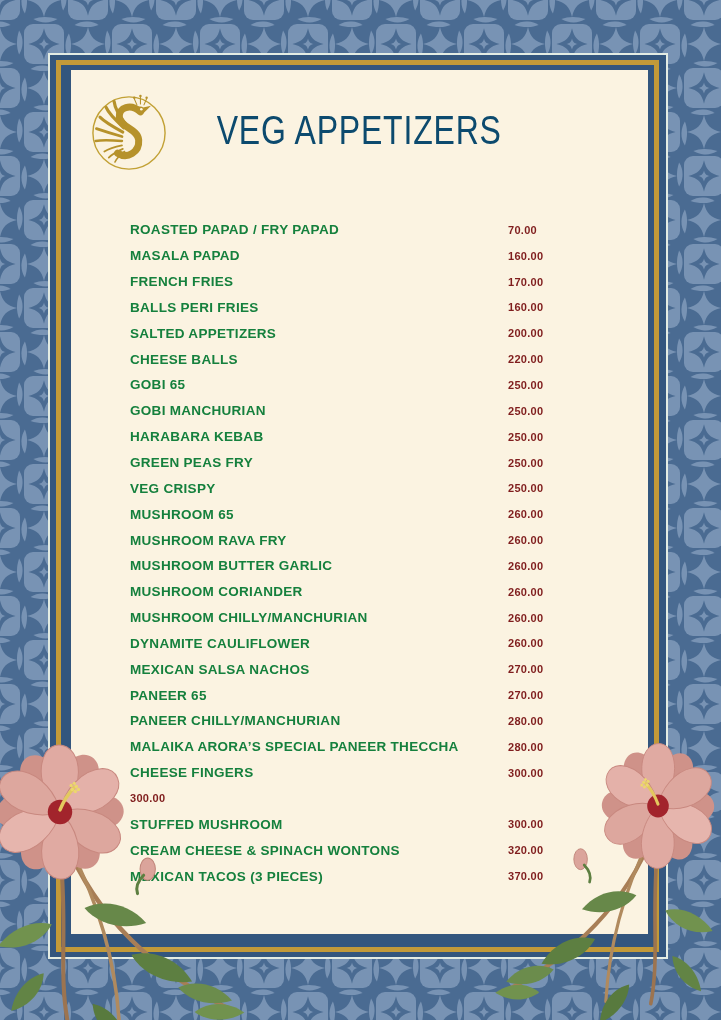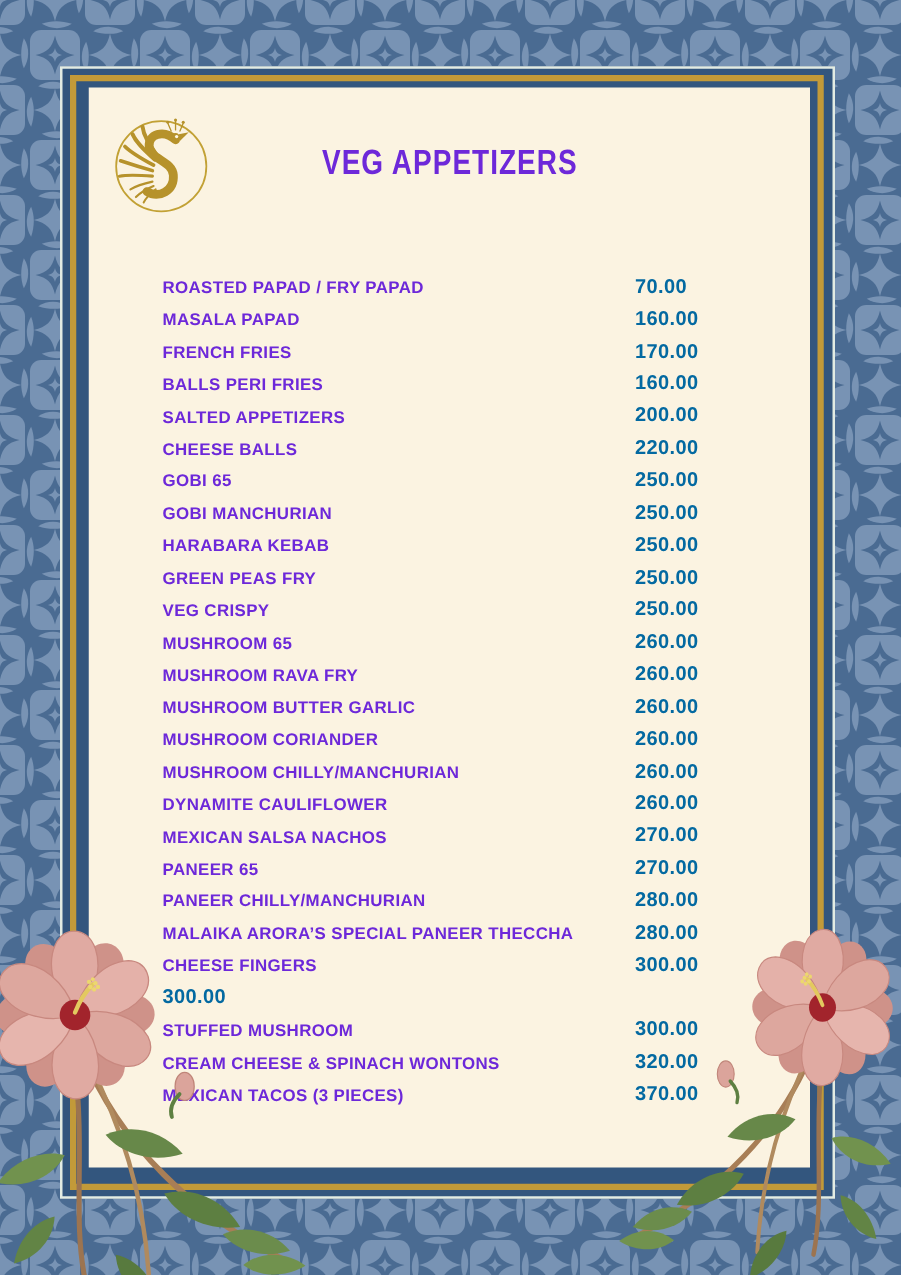--- a/index.html
+++ b/index.html
@@ -10,29 +10,29 @@
   .navy-mat{position:absolute;top:53px;left:48px;right:53px;bottom:61px;
             background:#33567e;border:2px solid #e3ece3;z-index:1;}
   .gold-frame{position:absolute;top:60px;left:56px;right:62px;bottom:68px;
               border:5px solid #c29a39;z-index:2;}
   .panel{position:absolute;top:70px;left:71px;right:73px;bottom:86px;
          background:#fbf3e1;z-index:3;}
 
   .logo{position:absolute;left:14px;top:19px;width:88px;height:88px;}
 
   .page-title{position:absolute;top:38px;left:0;width:100%;text-align:center;
-              color:#6d28d9;font-weight:700;font-size:28px;letter-spacing:1px;
+              color:#0c4a6e;font-weight:400;font-size:40px;letter-spacing:1px;
               line-height:44px;white-space:nowrap;}
   .page-title .stretch{display:inline-block;transform:scaleX(.8);transform-origin:center;}
 
   .menu{position:absolute;left:59px;top:147px;width:500px;}
   .menu-row{display:flex;align-items:center;height:25.85px;}
-  .item-name{width:378px;color:#6d28d9;font-weight:700;font-size:13.5px;
+  .item-name{width:378px;color:#15803d;font-weight:700;font-size:13.5px;
              letter-spacing:.3px;white-space:nowrap;}
-  .item-price{color:#0369a1;font-weight:700;font-size:16px;letter-spacing:.3px;}
+  .item-price{color:#7f1d1d;font-weight:700;font-size:11px;letter-spacing:.3px;}
 
   .flowers{position:absolute;left:0;top:0;z-index:6;pointer-events:none;}
 </style>
 </head>
 <body>
 
 <div class="page">
 
   <svg class="bg-pattern" width="721" height="1020">
     <defs>

